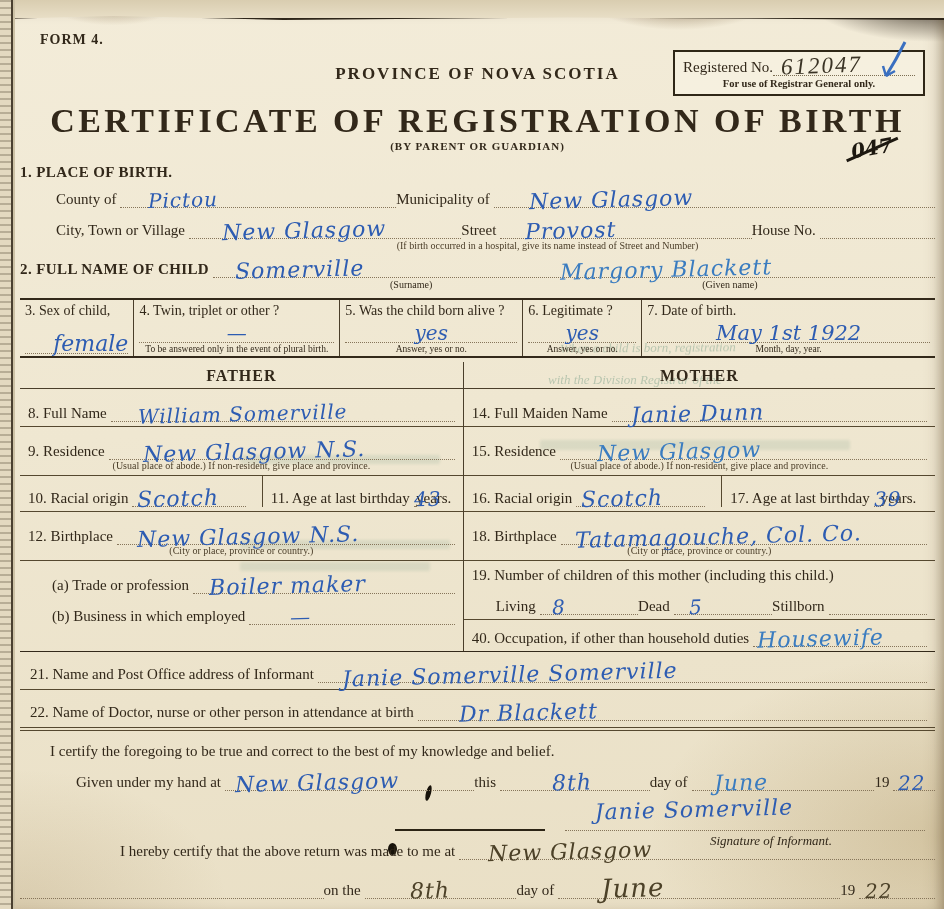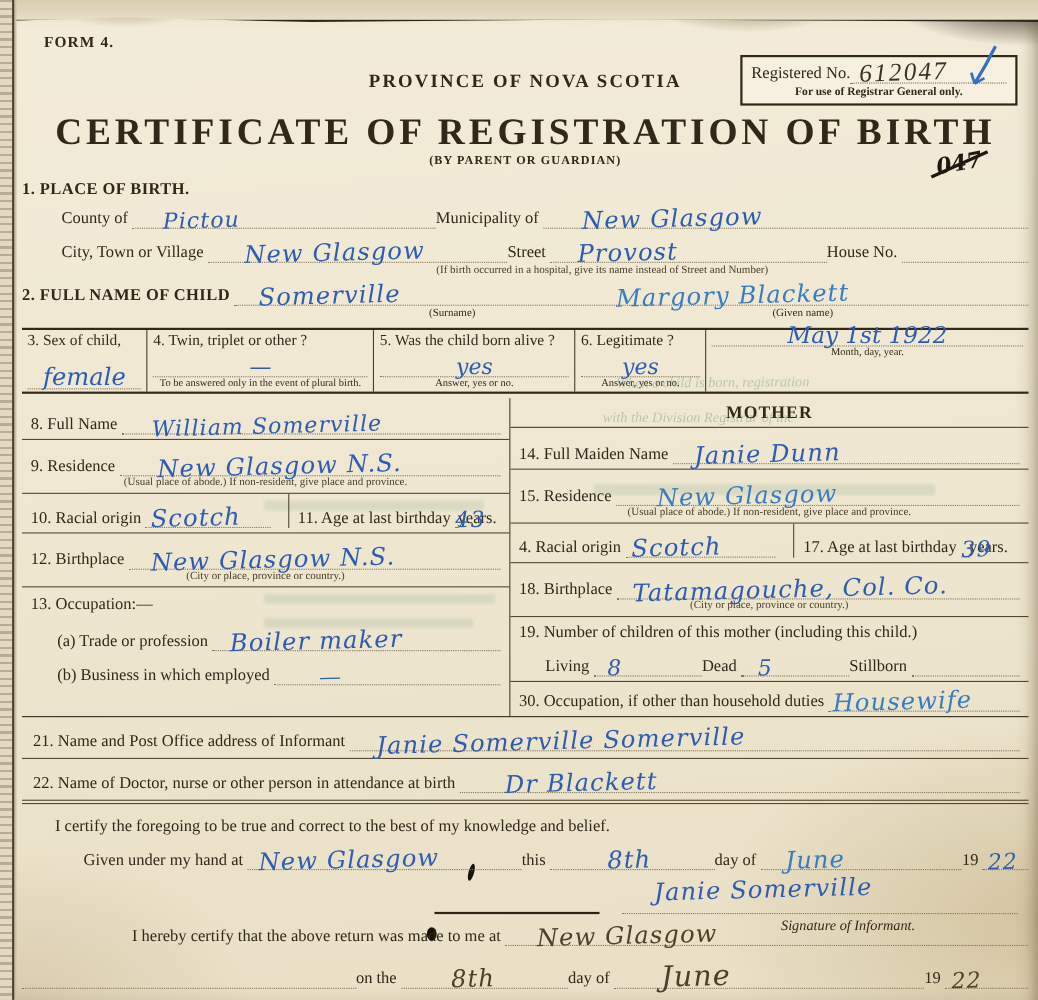--- a/index.html
+++ b/index.html
@@ -185,21 +185,21 @@
     </div>
     <div class="child-notes">
       <span style="margin-left:370px;">(Surname)</span>
       <span style="margin-left:270px;">(Given name)</span>
     </div>
 
     <div class="vitals">
       <div class="vcell" style="width:12.5%;">
         <div class="vlabel">3. Sex of child,</div>
         <div class="vfill">
-            <span class="vhw" style="font-size:22px; text-align:center;">female</span>
+            <span class="vhw" style="font-size:22px; text-align:right;">female</span>
           </div>
       </div>
       <div class="vcell" style="width:22.5%;">
         <div class="vlabel">4. Twin, triplet or other ?</div>
         <div>
           <div class="vfill">
               <span class="vhw">—</span>
             </div>
           <div class="vnote">To be answered only in the event of plural birth.</div>
         </div>
@@ -216,31 +216,33 @@
       <div class="vcell" style="width:13%;">
         <div class="vlabel">6. Legitimate ?</div>
         <div>
           <div class="vfill">
               <span class="vhw">yes</span>
             </div>
           <div class="vnote">Answer, yes or no.</div>
         </div>
       </div>
       <div class="vcell" style="width:32%;">
+        <div class="vlabel">7. Date of birth.</div>
         <div>
           <div class="vfill">
               <span class="vhw" style="font-size:21px;">May 1st 1922</span>
             </div>
           <div class="vnote">Month, day, year.</div>
         </div>
       </div>
     </div>
 
     <div class="parents">
       <div class="pcol">
+        <div class="phead">FATHER</div>
         <div class="prow">
           <div class="row">
               <span class="lbl">8. Full Name</span>
             <span class="fill">
                 <span class="hw" style="left:8%;">William Somerville</span>
               </span>
             </div>
         </div>
         <div class="prow">
           <div class="row">
@@ -271,23 +273,20 @@
         <div class="prow">
           <div class="row">
               <span class="lbl">12. Birthplace</span>
             <span class="fill">
                 <span class="hw big" style="left:6%;">New Glasgow N.S.</span>
               </span>
             </div>
           <div class="note pnote">(City or place, province or country.)</div>
         </div>
         <div class="prow last">
-          <div class="row" style="padding-top:8px;">
-              <span class="lbl">13. Occupation:—</span>
-            </div>
           <div class="row" style="padding-top:16px; padding-left:24px;">
               <span class="lbl">(a) Trade or profession</span>
             <span class="fill">
                 <span class="hw big" style="left:6%;">Boiler maker</span>
               </span>
             </div>
           <div class="row" style="padding-top:14px; padding-left:24px;">
               <span class="lbl">(b) Business in which employed</span>
             <span class="fill">
                 <span class="hw" style="left:20%;">—</span>
@@ -311,21 +310,21 @@
               <span class="lbl">15. Residence</span>
             <span class="fill">
                 <span class="hw big teal" style="left:10%;">New Glasgow</span>
               </span>
             </div>
           <div class="note pnote">(Usual place of abode.)   If non-resident, give place and province.</div>
         </div>
         <div class="prow">
           <div class="split">
             <div class="a row" style="padding-top:14px;">
-                <span class="lbl">4. Racial origin</span>
+                <span class="lbl">16. Racial origin</span>
               <span class="fill">
                   <span class="hw big" style="left:4%;">Scotch</span>
                 </span>
               </div>
             <div class="b row" style="padding-top:14px;">
                 <span class="lbl">17. Age at last birthday</span>
               <span class="fill" style="flex:.4;">
                   <span class="hw">39</span>
                 </span>
               <span class="lbl">years.</span>
@@ -355,21 +354,21 @@
                 <span class="hw" style="left:15%;">5</span>
               </span>
             <span class="lbl">Stillborn</span>
             <span class="fill">
                 <span class="hw"></span>
               </span>
           </div>
         </div>
         <div class="prow last">
           <div class="row" style="padding-top:10px;">
-              <span class="lbl">30. Occupation, if other than household duties</span>
+              <span class="lbl">40. Occupation, if other than household duties</span>
             <span class="fill">
                 <span class="hw big teal" style="left:2%;">Housewife</span>
               </span>
             </div>
         </div>
       </div>
     </div>
 
     <div class="wide-row">
       <div class="row">

